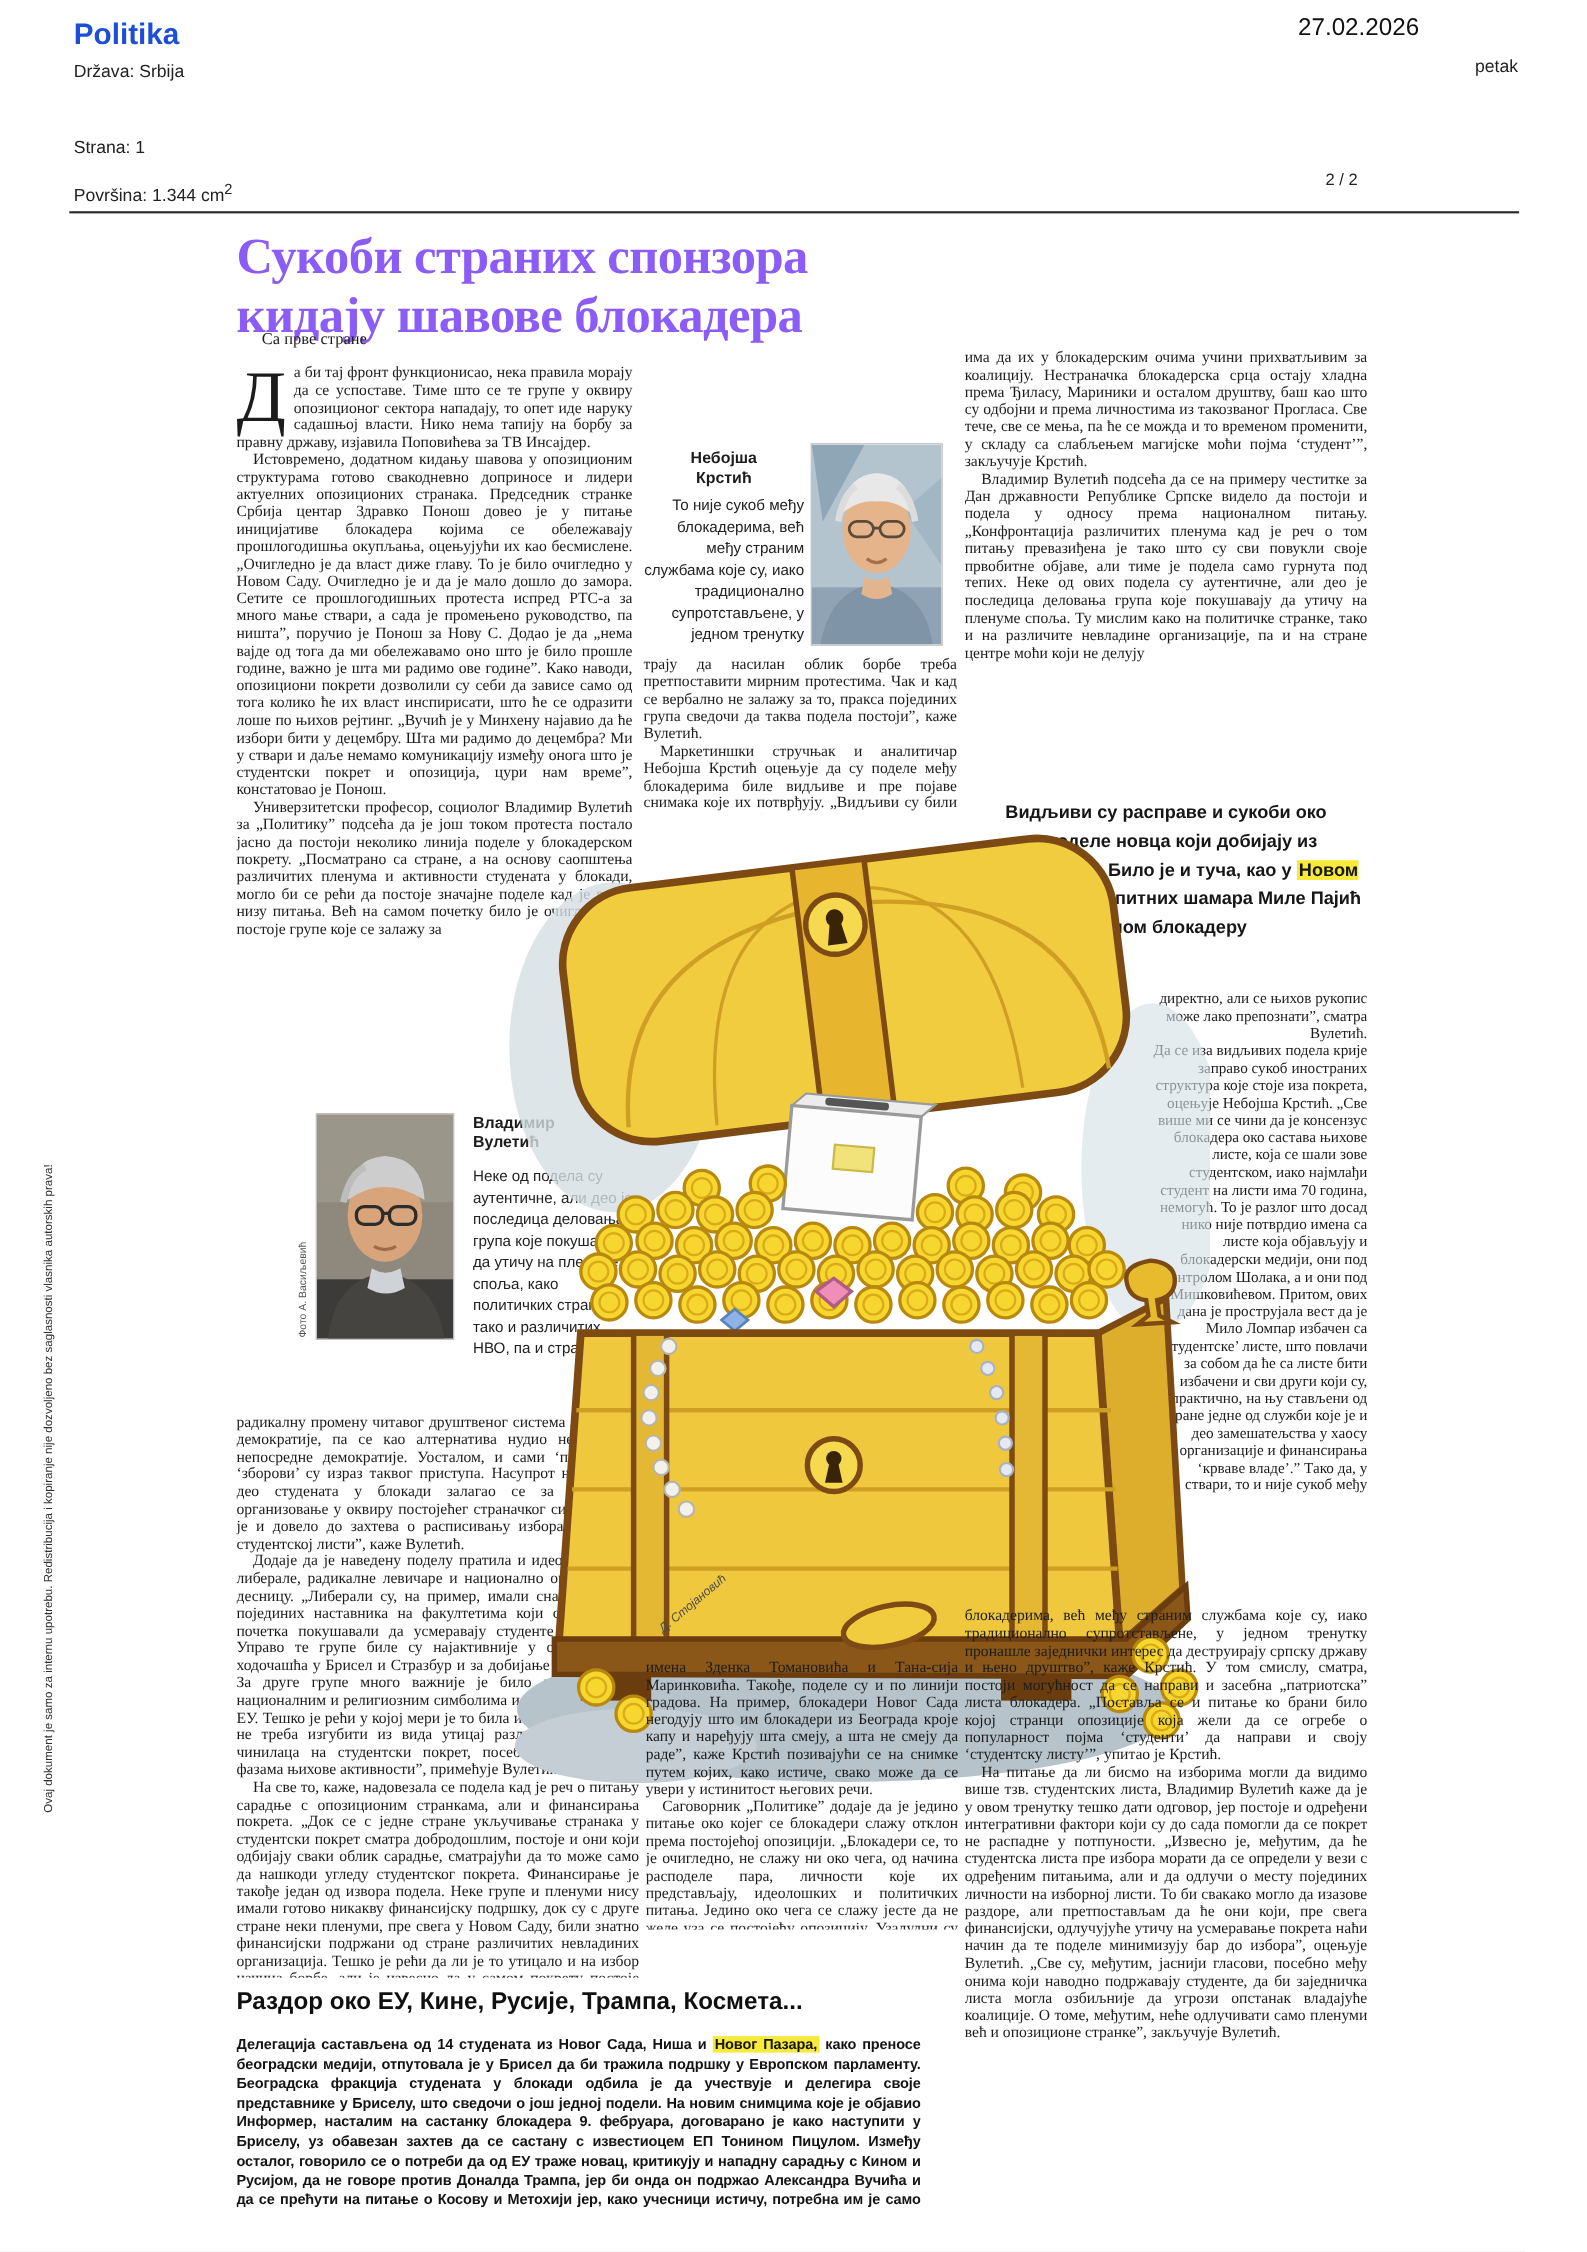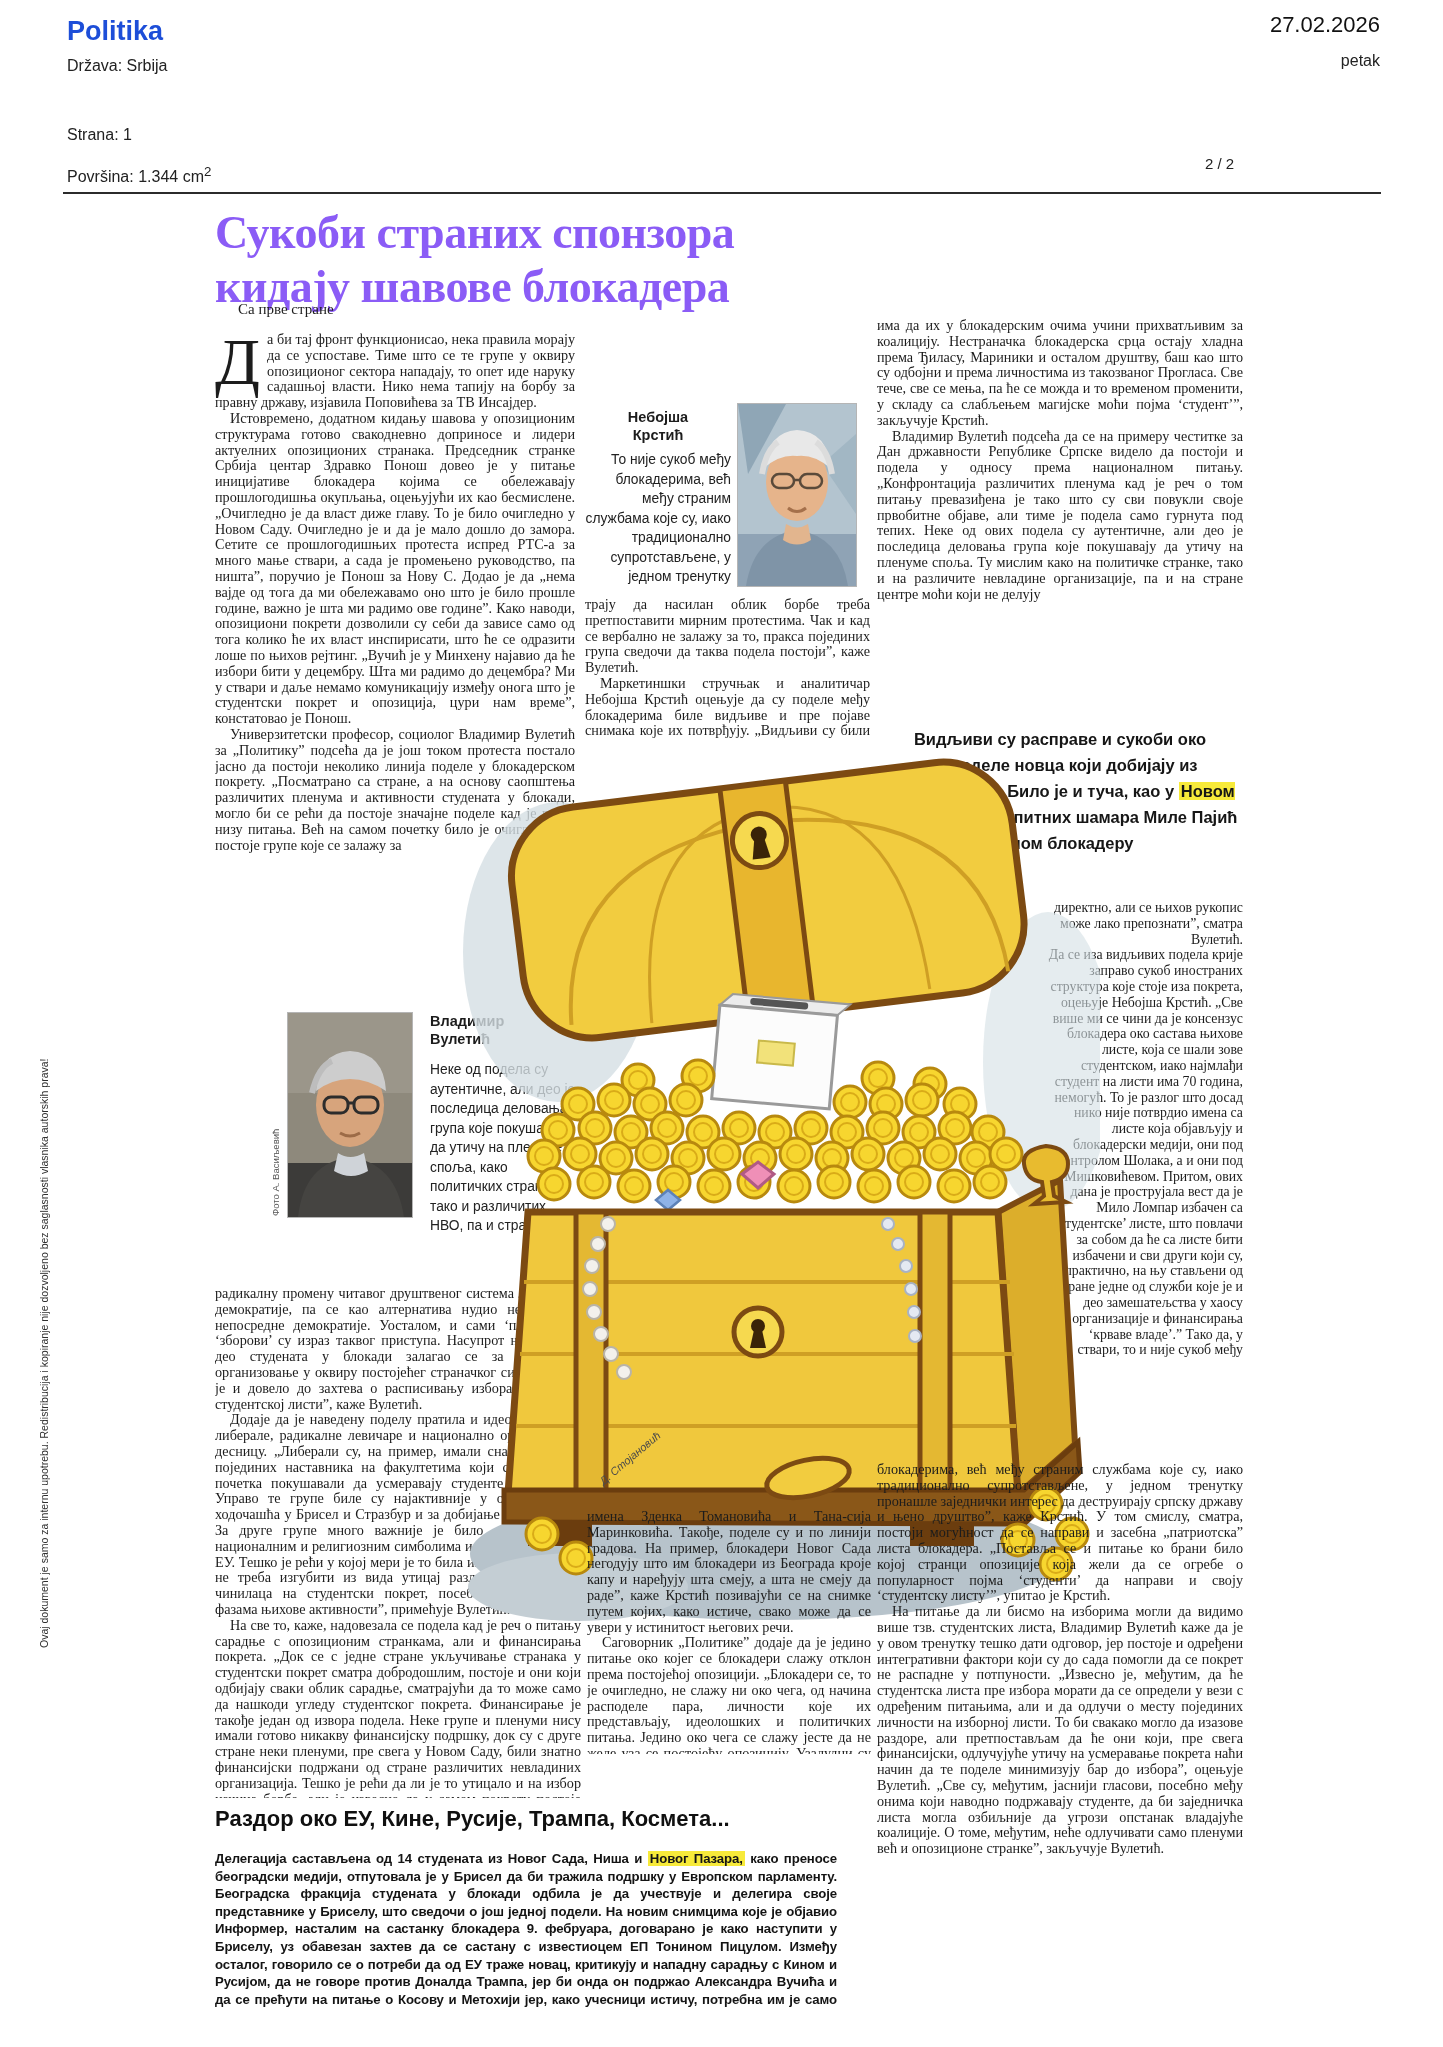--- a/index.html
+++ b/index.html
@@ -3,21 +3,21 @@
 <meta charset="utf-8">
 <style>
   html,body{margin:0;padding:0;background:#e9e9e9;}
   .page{position:relative;width:1443px;height:2047px;background:#ffffff;overflow:hidden;
         font-family:"Liberation Serif",serif;color:#1c1c1c;}
   .sans{font-family:"Liberation Sans",sans-serif;}
   .abs{position:absolute;}
   
   .src{font-size:27px;font-weight:bold;color:#1d4ed8;}
   .meta{font-size:16px;color:#222;}
-  .date{font-size:22px;color:#111;text-align:right;}
+  .date{font-size:22px;color:#111;}
   .weekday{font-size:16px;color:#222;text-align:right;margin-top:8px;}
   .sheet{font-size:15px;color:#222;}
   .rule{background:#2b2b2b;height:2px;}
   
   .headline{font-size:46px;line-height:54px;font-weight:bold;color:#8b5cf6;letter-spacing:-.5px;}
   .kicker{font-size:15px;color:#1c1c1c;}
   .body-col{font-size:14.2px;line-height:15.8px;text-align:justify;overflow:hidden;}
   .body-col p{margin:0;}
   .body-col p.ind{text-indent:15px;}
   .dropcap{float:left;font-size:66px;line-height:56px;padding:2px 7px 0 0;font-weight:normal;}

